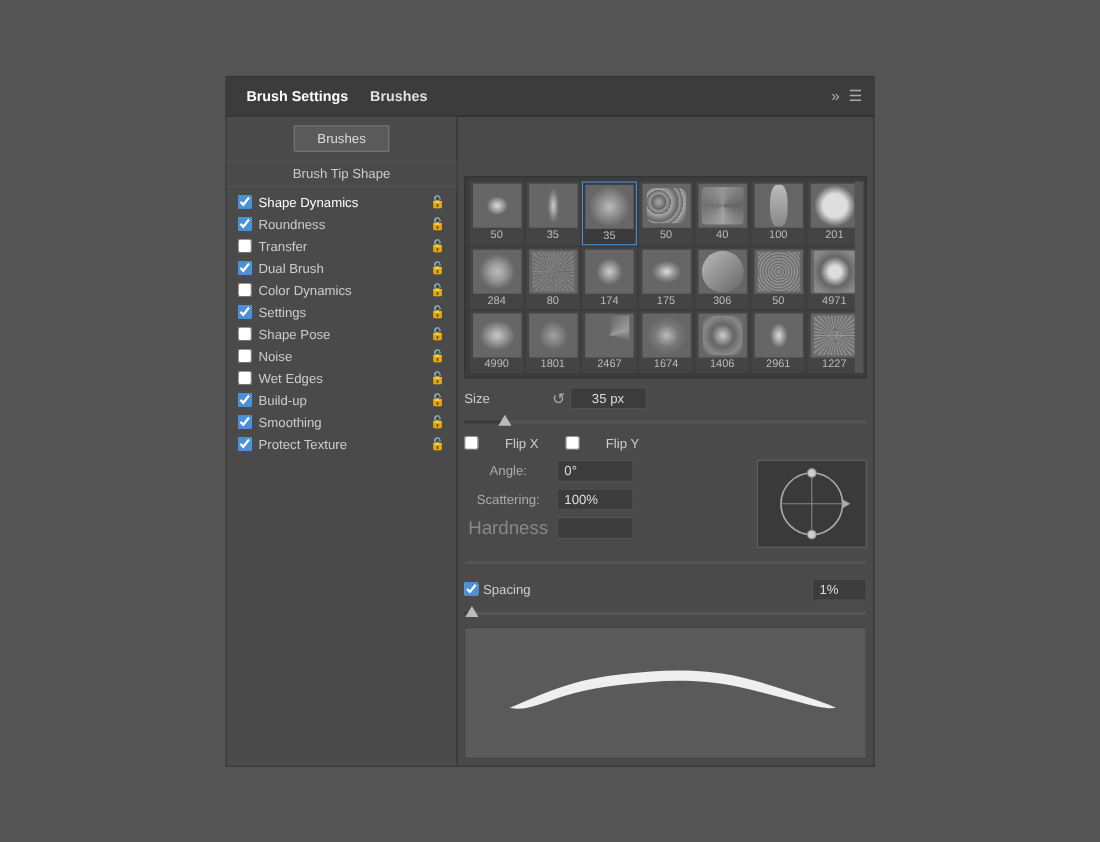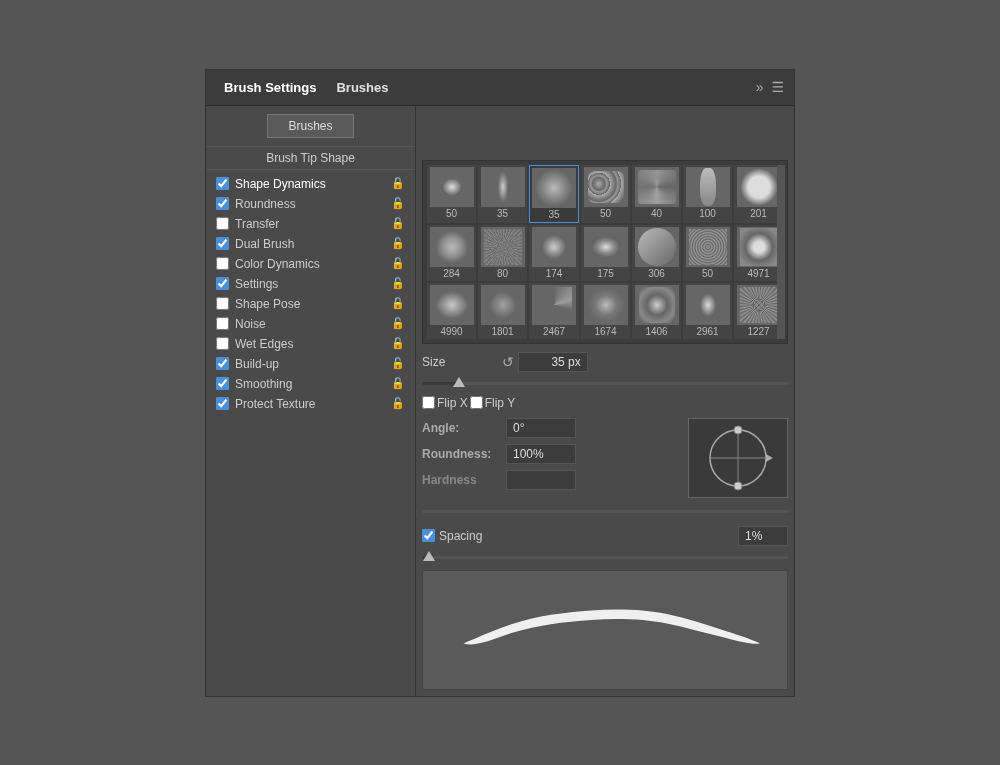--- a/index.html
+++ b/index.html
@@ -198,21 +198,21 @@
       margin-right: 4px;
       cursor: pointer;
     }
     .size-input {
       background: #3c3c3c;
       border: 1px solid #555;
       color: #ddd;
       padding: 2px 6px;
       font-size: 12px;
       width: 70px;
-      text-align: right;
+      text-align: center;
     }
     .slider-container {
       position: relative;
       height: 14px;
       margin-bottom: 6px;
     }
     .slider-track {
       position: absolute;
       left: 0; right: 0;
       top: 6px;
@@ -234,21 +234,21 @@
       width: 0; height: 0;
       border-left: 6px solid transparent;
       border-right: 6px solid transparent;
       border-bottom: 10px solid #bbb;
       transform: translateX(-6px);
     }
     
     .flip-row {
       display: flex;
       align-items: center;
-      gap: 2px;
+      gap: 24px;
       margin-bottom: 8px;
       font-size: 12px;
       color: #ccc;
     }
     .flip-row input[type="checkbox"] {
       accent-color: #4a90d9;
     }
     
     .angle-round-row {
       display: flex;
@@ -263,33 +263,32 @@
     }
     .field-row {
       display: flex;
       align-items: center;
       gap: 4px;
     }
     .field-label {
       width: 80px;
       font-size: 12px;
       color: #aaa;
-      text-align: left;
-      font-weight: bold;
+      text-align: center;
     }
     .field-input {
       background: #3c3c3c;
       border: 1px solid #555;
       color: #ddd;
       padding: 2px 6px;
       font-size: 12px;
       width: 70px;
     }
     .hardness-label {
-      font-size: 12px;
+      font-size: 17px;
       color: #888;
     }
     .hardness-input {
       background: #3c3c3c;
       border: 1px solid #555;
       color: #888;
       padding: 2px 6px;
       font-size: 12px;
       width: 70px;
     }
@@ -581,21 +580,21 @@
         <span>Flip Y</span>
       </div>
 
       <div class="angle-round-row">
         <div class="fields-col">
           <div class="field-row">
             <span class="field-label">Angle:</span>
             <input class="field-input" type="text" value="0°" style="">
           </div>
           <div class="field-row">
-            <span class="field-label">Roundness:</span>
+            <span class="field-label">Scattering:</span>
             <input class="field-input" type="text" value="100%" style="">
           </div>
           <div class="field-row">
             <span class="field-label hardness-label">Hardness</span>
             <input class="field-input hardness-input" type="text" value="" style="">
           </div>
         </div>
 
         <div class="angle-widget">
           <svg viewBox="0 0 90 70">

